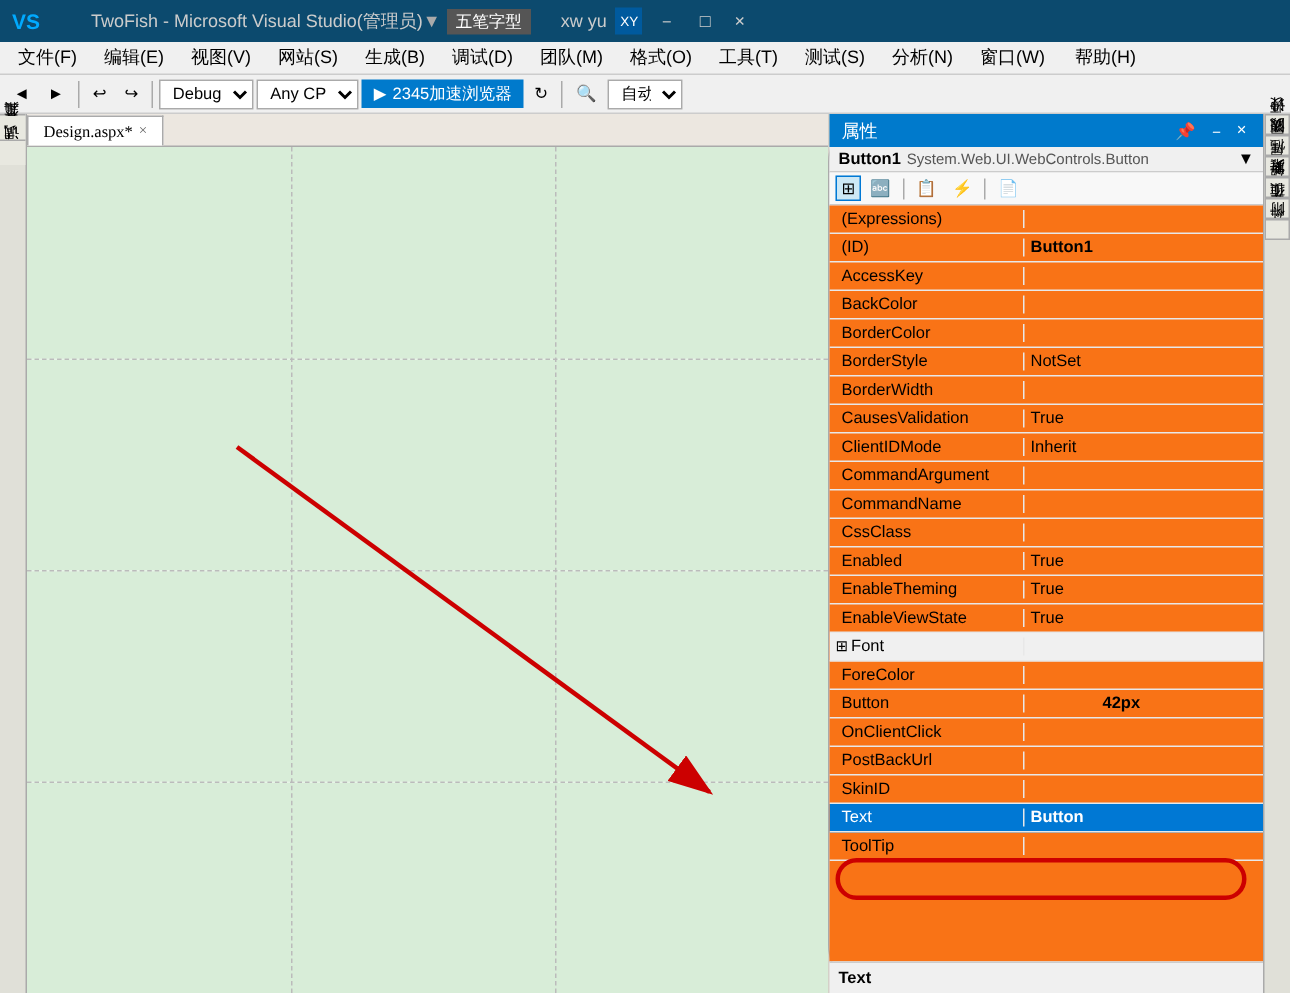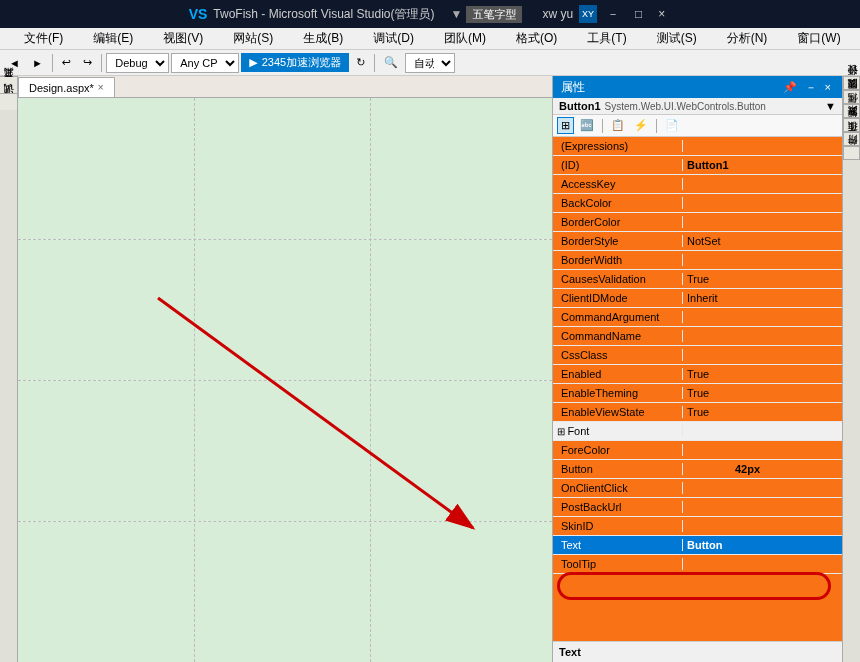--- a/index.html
+++ b/index.html
@@ -1,31 +1,30 @@
 <!DOCTYPE html>
 <html><head>
   <meta charset="utf-8">
   <style>
     * { margin: 0; padding: 0; box-sizing: border-box; }
     body { width: 860px; height: 662px; overflow: hidden; font-family: 'Microsoft YaHei', Arial, sans-serif; font-size: 12px; background: #d4d0c8; }
 
     
     .title-bar {
-      background: #0f172a;
+      background: #0c4a6e;
       color: #fff;
       display: flex;
       align-items: center;
       height: 28px;
       padding: 0 8px;
-      justify-content: center;
-      gap: 16px;
+      justify-content: flex-start;
     }
     .title-bar-left { display: flex; align-items: center; gap: 6px; }
     .title-bar-logo { color: #00aaff; font-weight: bold; font-size: 14px; }
-    .title-bar-title { font-size: 12px; color: #ccc; }
+    .title-bar-title { font-size: 12px; color: #ccc; margin-left: 28px; }
     .title-bar-right { display: flex; align-items: center; gap: 4px; }
     .title-bar-search {
       background: #3f3f46;
       border: 1px solid #555;
       color: #ccc;
       padding: 2px 6px;
       font-size: 11px;
       width: 140px;
     }
     .title-btn {
@@ -53,21 +52,20 @@
       height: 22px;
       padding: 0 4px;
       border-bottom: 1px solid #ccc;
       gap: 2px;
     }
     .menu-item {
       padding: 2px 8px;
       cursor: pointer;
       font-size: 12px;
       white-space: nowrap;
-      margin-left: 12px;
     }
 
     
     .toolbar {
       background: #f0f0f0;
       display: flex;
       align-items: center;
       height: 26px;
       padding: 0 4px;
       border-bottom: 1px solid #ccc;
@@ -112,20 +110,21 @@
       display: flex;
       flex-direction: column;
       overflow: hidden;
     }
     .editor-tabs {
       background: #ece7e0;
       display: flex;
       align-items: flex-end;
       height: 22px;
       border-bottom: 1px solid #aaa;
+      font-family: Liberation Serif, serif;
     }
     .editor-tab {
       background: #f8f8f0;
       border: 1px solid #aaa;
       border-bottom: none;
       padding: 2px 10px;
       font-size: 11px;
       cursor: pointer;
       display: flex;
       align-items: center;
@@ -412,21 +411,21 @@
             <marker id="arrowhead" markerWidth="10" markerHeight="7" refX="9" refY="3.5" orient="auto">
               <polygon points="0 0, 10 3.5, 0 7" fill="#cc0000"></polygon>
             </marker>
           </defs>
           <line x1="140" y1="200" x2="455" y2="430" stroke="#cc0000" stroke-width="3" marker-end="url(#arrowhead)"></line>
         </svg>
       </div>
     </div>
   </div>
 
-  <div class="properties-panel" style="position:relative;">
+  <div class="properties-panel" style="position:relative;border-radius:32px;">
 
     <div class="props-header">
       <span>属性</span>
       <div class="props-header-btns">
         <button class="props-header-btn">📌</button>
         <button class="props-header-btn">－</button>
         <button class="props-header-btn">×</button>
       </div>
     </div>
 

